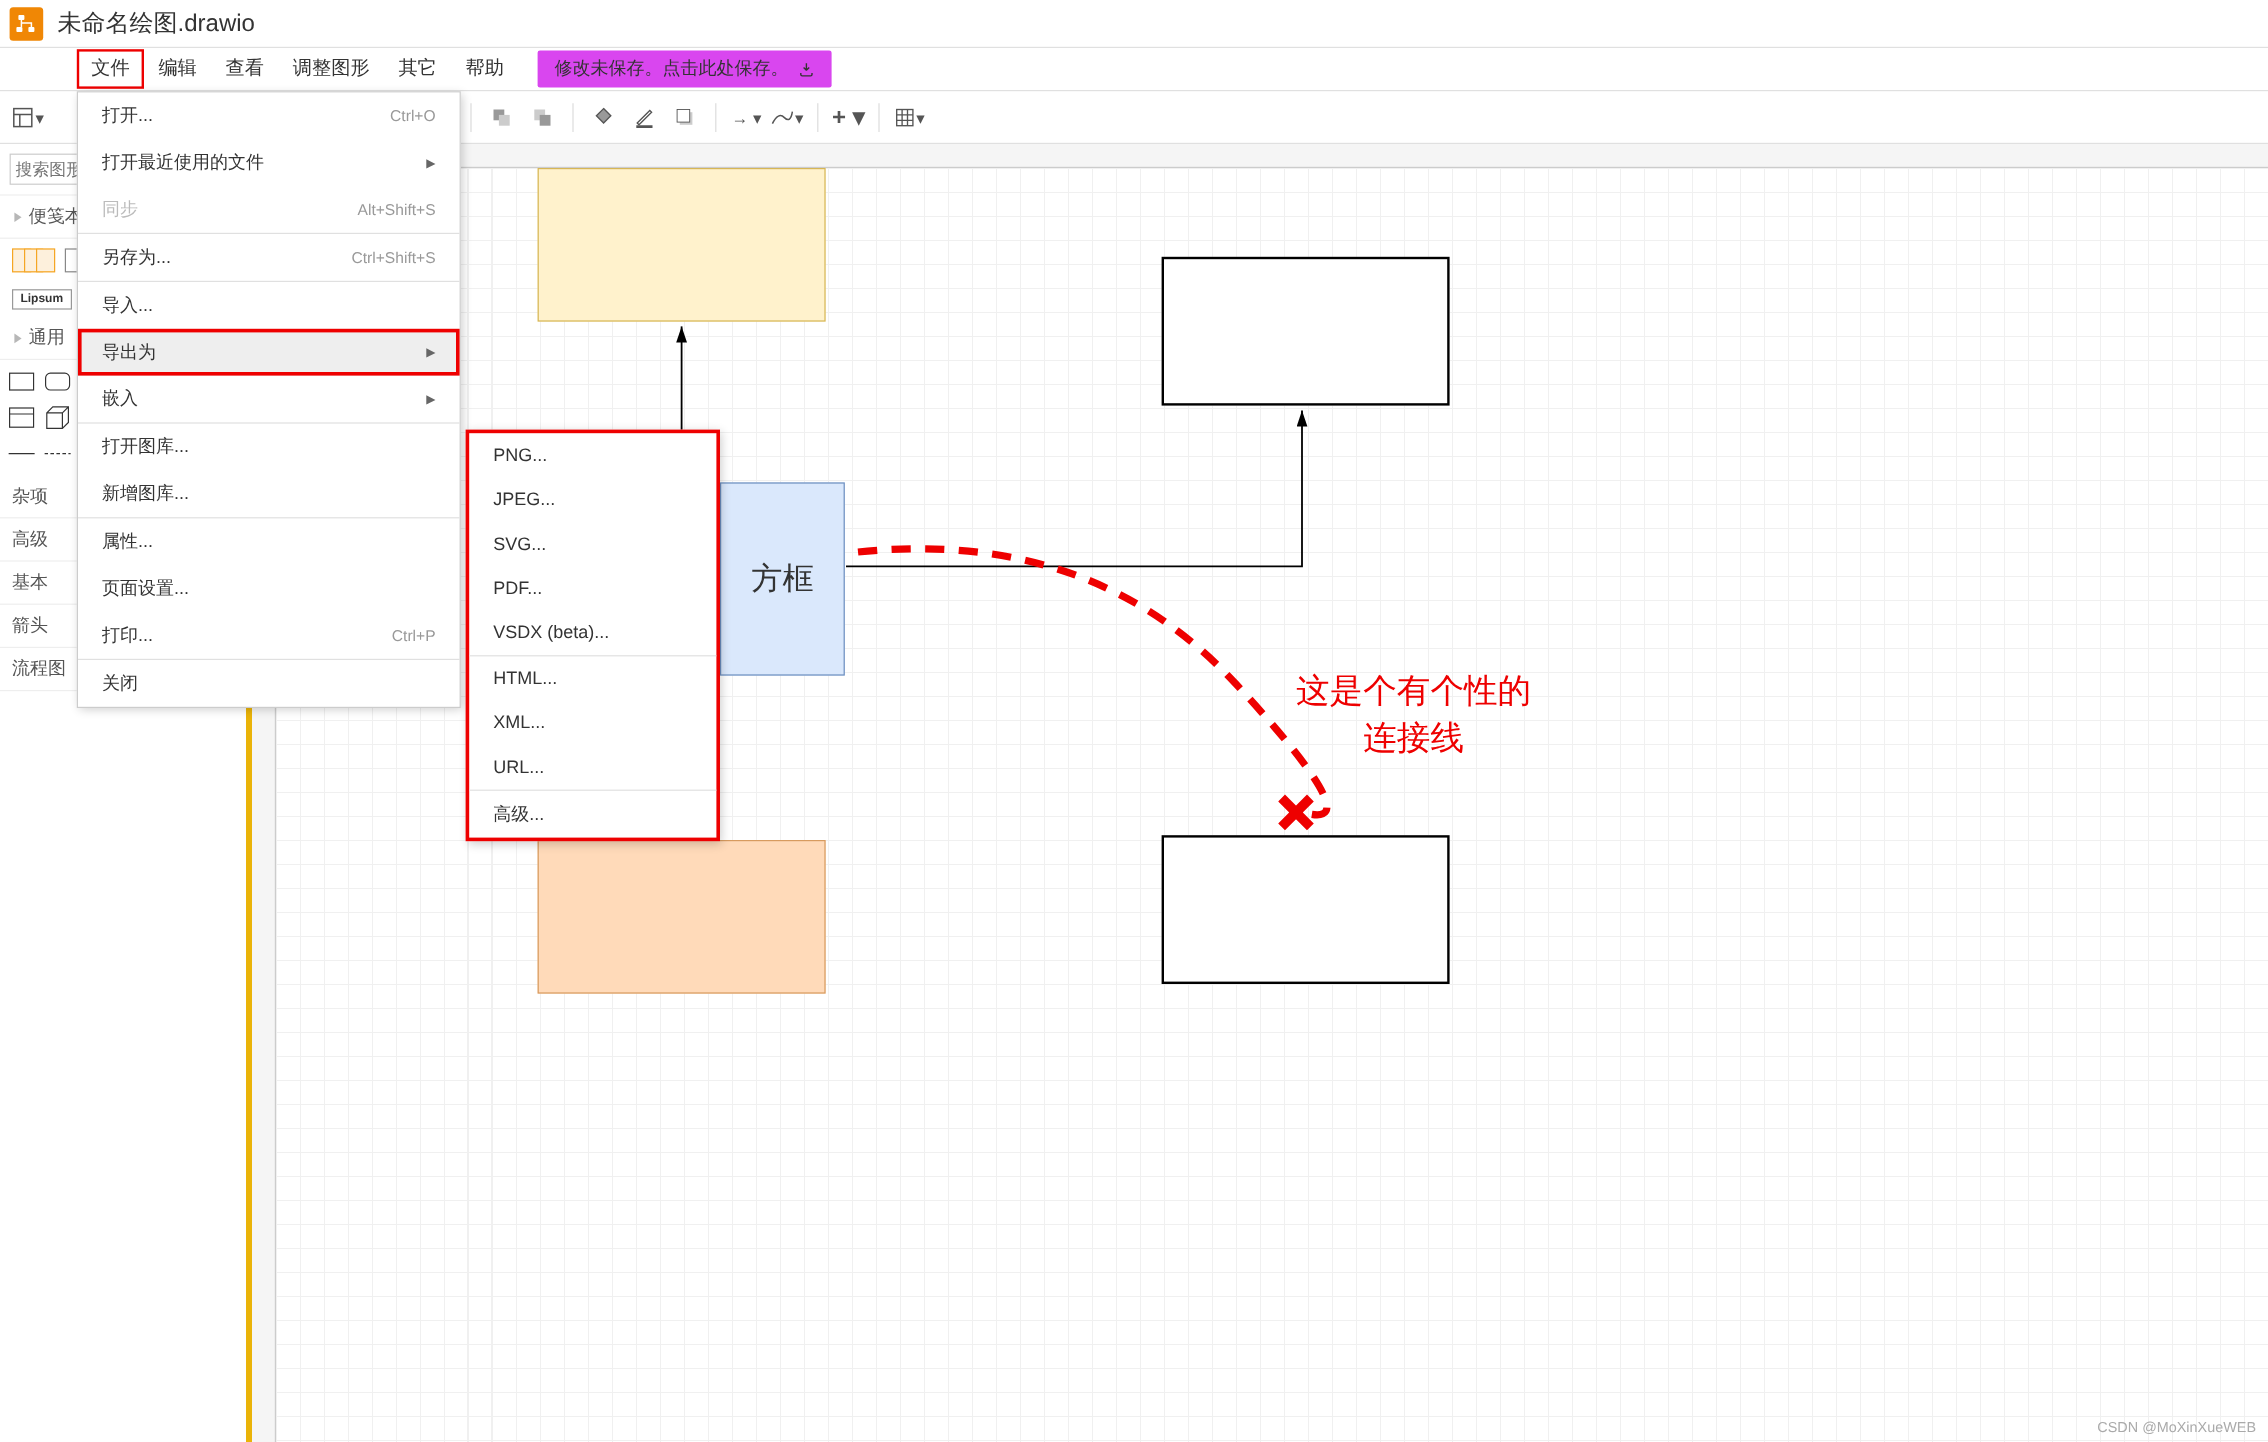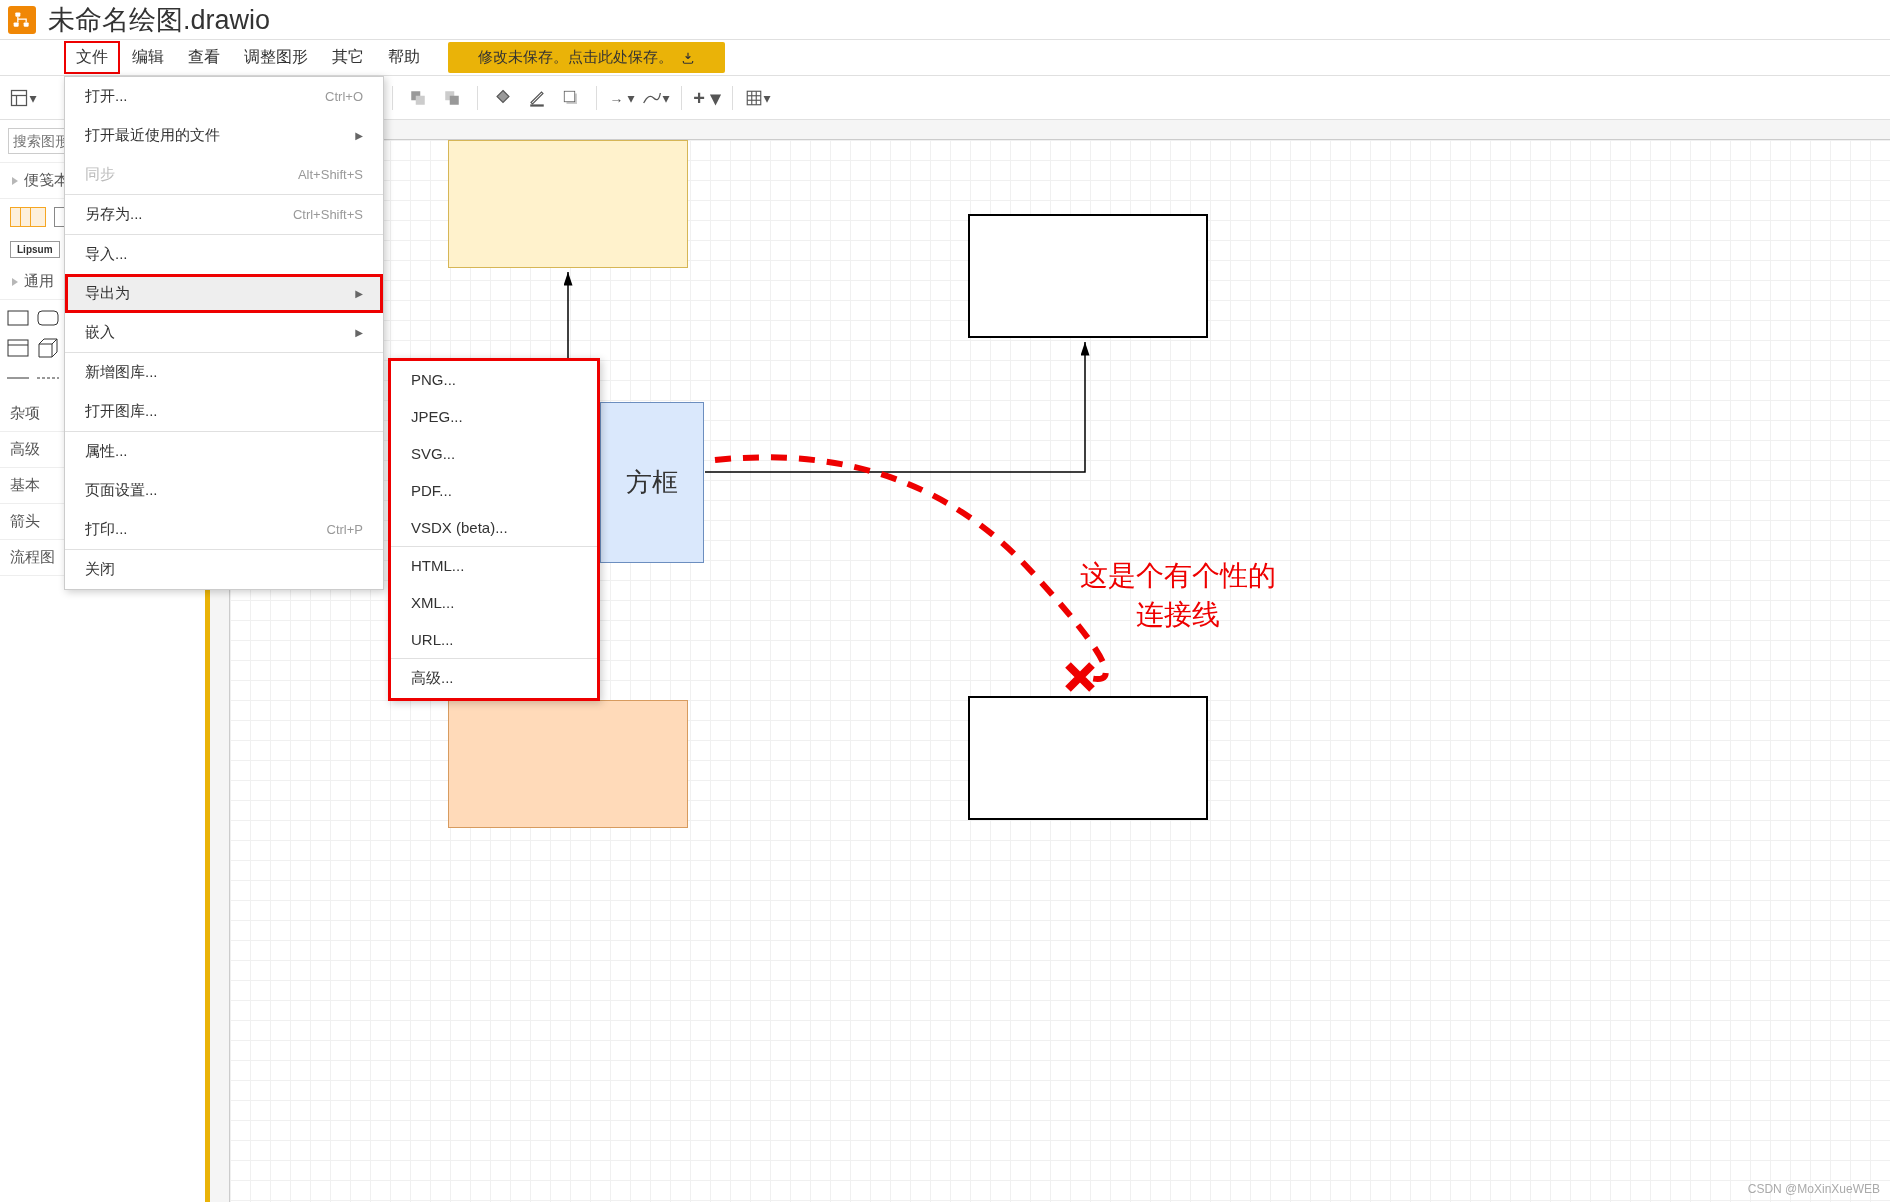--- a/index.html
+++ b/index.html
@@ -1,24 +1,24 @@
 <!DOCTYPE html>
 <html><head>
 <meta charset="utf-8">
 <style>
 * { margin: 0; padding: 0; box-sizing: border-box; }
 body { font-family: -apple-system, "Helvetica Neue", Arial, sans-serif; font-size: 14px; background: #fff; color: #333; overflow: hidden; width: 1890px; height: 1202px; position: relative; }
 .header { display: flex; align-items: center; height: 40px; padding: 0 8px; border-bottom: 1px solid #e0e0e0; }
 .logo { width: 28px; height: 28px; background: #f08705; border-radius: 3px; margin-right: 12px; display: flex; align-items: center; justify-content: center; }
 .logo svg { width: 20px; height: 20px; }
-.title { font-size: 27px; color: #333; }
+.title { font-size: 20px; color: #333; }
 .menubar { display: flex; align-items: center; height: 36px; padding-left: 64px; border-bottom: 1px solid #e0e0e0; position: relative; }
 .menu-item { padding: 6px 12px; cursor: pointer; font-size: 16px; }
 .menu-item.highlighted { border: 2px solid #e00; padding: 4px 10px; }
-.save-banner { margin-left: 16px; padding: 6px 30px; background: #eab308; color: #333; font-size: 15px; border-radius: 2px; display: flex; align-items: center; gap: 8px; }
+.save-banner { margin-left: 16px; padding: 6px 14px; background: #d946ef; color: #333; font-size: 15px; border-radius: 2px; display: flex; align-items: center; gap: 8px; }
 .save-banner svg { width: 14px; height: 14px; }
 .toolbar { display: flex; align-items: center; height: 44px; border-bottom: 1px solid #e0e0e0; padding: 0 8px; gap: 4px; }
 .tb-btn { width: 30px; height: 30px; display: flex; align-items: center; justify-content: center; cursor: pointer; color: #555; }
 .tb-sep { width: 1px; height: 24px; background: #ddd; margin: 0 6px; }
 .main { display: flex; height: calc(100% - 120px); }
 .sidebar { width: 210px; border-right: 5px solid #eab308; overflow: hidden; }
 .search-box { padding: 8px; border-bottom: 1px solid #eee; }
 .search-box input { width: 100%; padding: 4px; border: 1px solid #ccc; font-size: 14px; }
 .side-section { padding: 8px 10px; border-bottom: 1px solid #eee; font-size: 15px; color: #555; display: flex; align-items: center; gap: 4px; }
 .side-section svg { width: 10px; height: 10px; opacity: 0.6; }
@@ -303,24 +303,24 @@
     <div class="dd-item highlighted">
       <span>导出为</span>
       <span class="dd-sub-ind">▶</span>
     </div>
     <div class="dd-item">
       <span>嵌入</span>
       <span class="dd-sub-ind">▶</span>
     </div>
     <div class="dd-divider"></div>
     <div class="dd-item">
+      <span>打开图库...</span>
+    </div>
+    <div class="dd-item">
       <span>新增图库...</span>
-    </div>
-    <div class="dd-item">
-      <span>打开图库...</span>
     </div>
     <div class="dd-divider"></div>
     <div class="dd-item">
       <span>属性...</span>
     </div>
     <div class="dd-item">
       <span>页面设置...</span>
     </div>
     <div class="dd-item">
       <span>打印...</span>

